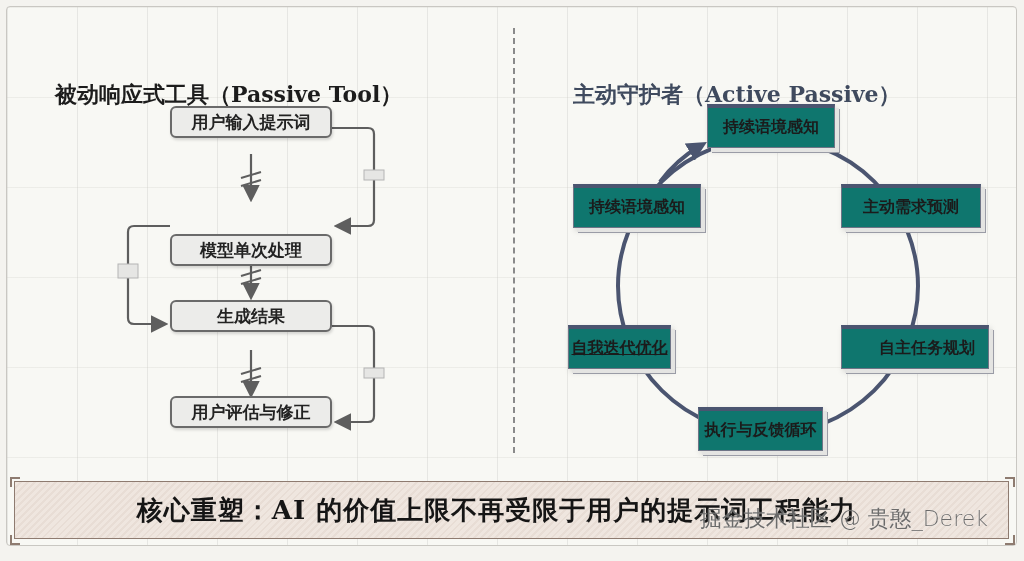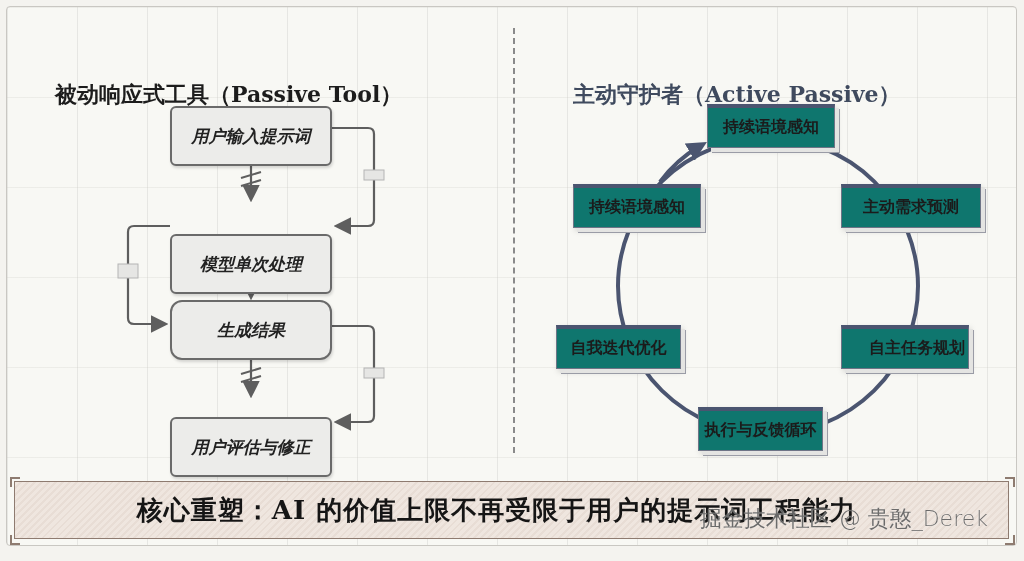--- a/index.html
+++ b/index.html
@@ -20,25 +20,25 @@
   .title {
     position:absolute; top:32px; font-size:22px; font-weight:bold; white-space:nowrap;margin-top:48px;
   }
   .title-left { left:55px; color:#1c1c1c; }
   .title-right { left:573px; color:#3f4a5e; }
   .divider {
     position:absolute; left:513px; top:28px; height:425px; width:0;
     border-left:2px dashed #8a8a8a;
   }
   .pbox {
-    position:absolute; left:170px; width:162px; height:60px;
+    position:absolute; left:170px; width:162px; height:32px;
     background:#ececea; border:2px solid #6a6a6a; border-radius:6px;
     box-shadow:1px 2px 3px rgba(0,0,0,0.15);
     display:flex; align-items:center; justify-content:center;
-    font-size:17px; font-weight:bold; color:#222; box-sizing:border-box;font-style:italic;
+    font-size:17px; font-weight:bold; color:#222; box-sizing:border-box;
   }
   .abox {
     position:absolute; height:44px;
     background:#0f766e; border:1.5px solid #6e7486; border-top:4px solid #4b5570;
     box-shadow:4px 4px 0 #e4e4e2, 5px 5px 0 #9a9ca6, 2px 3px 6px rgba(0,0,0,0.15);
     display:flex; align-items:center; justify-content:center;
     font-size:16px; font-weight:bold; color:#1b1b1b; box-sizing:border-box;
   }
   svg.lines { position:absolute; left:0; top:0; }
   .banner {
@@ -99,28 +99,28 @@
     <rect x="364" y="368" width="20" height="10"></rect>
     <rect x="118" y="264" width="20" height="14"></rect>
   </g>
 
   <ellipse cx="768" cy="286" rx="150" ry="148" fill="none" stroke="#4b5570" stroke-width="4"></ellipse>
   <path d="M660,182 Q676,160 700,146" fill="none" stroke="#4b5570" stroke-width="4" marker-end="url(#ab)"></path>
 </svg>
 
 <div class="pbox" style="top:106px;">用户输入提示词</div>
 <div class="pbox" style="top:202px;margin-top:32px;">模型单次处理</div>
-<div class="pbox" style="top:300px;border-radius:12px;">生成结果</div>
-<div class="pbox" style="top:417px;">用户评估与修正</div>
+<div class="pbox" style="top:300px;">生成结果</div>
+<div class="pbox" style="top:396px;">用户评估与修正</div>
 
 <div class="abox" style="left:707px; top:104px; width:128px;">持续语境感知</div>
 <div class="abox" style="left:841px; top:184px; width:140px;">主动需求预测</div>
-<div class="abox" style="left:841px; top:325px; width:128px;padding-left:24px;">自主任务规划</div>
+<div class="abox" style="left:841px; top:325px; width:148px;padding-left:24px;">自主任务规划</div>
 <div class="abox" style="left:698px; top:407px; width:125px;">执行与反馈循环</div>
-<div class="abox" style="left:556px; top:325px; width:125px;">自我迭代优化</div>
+<div class="abox" style="left:568px; top:325px; width:103px;text-decoration:underline;">自我迭代优化</div>
 <div class="abox" style="left:573px; top:184px; width:128px;">持续语境感知</div>
 
 <div class="banner">
   <span class="banner-text">核心重塑：AI 的价值上限不再受限于用户的提示词工程能力</span>
 </div>
 <div class="corner" style="left:10px; top:477px; border-width:2px 0 0 2px;"></div>
 <div class="corner" style="left:10px; top:535px; border-width:0 0 2px 2px;"></div>
 <div class="corner" style="left:1005px; top:477px; border-width:2px 2px 0 0;"></div>
 <div class="corner" style="left:1005px; top:535px; border-width:0 2px 2px 0;"></div>
 

